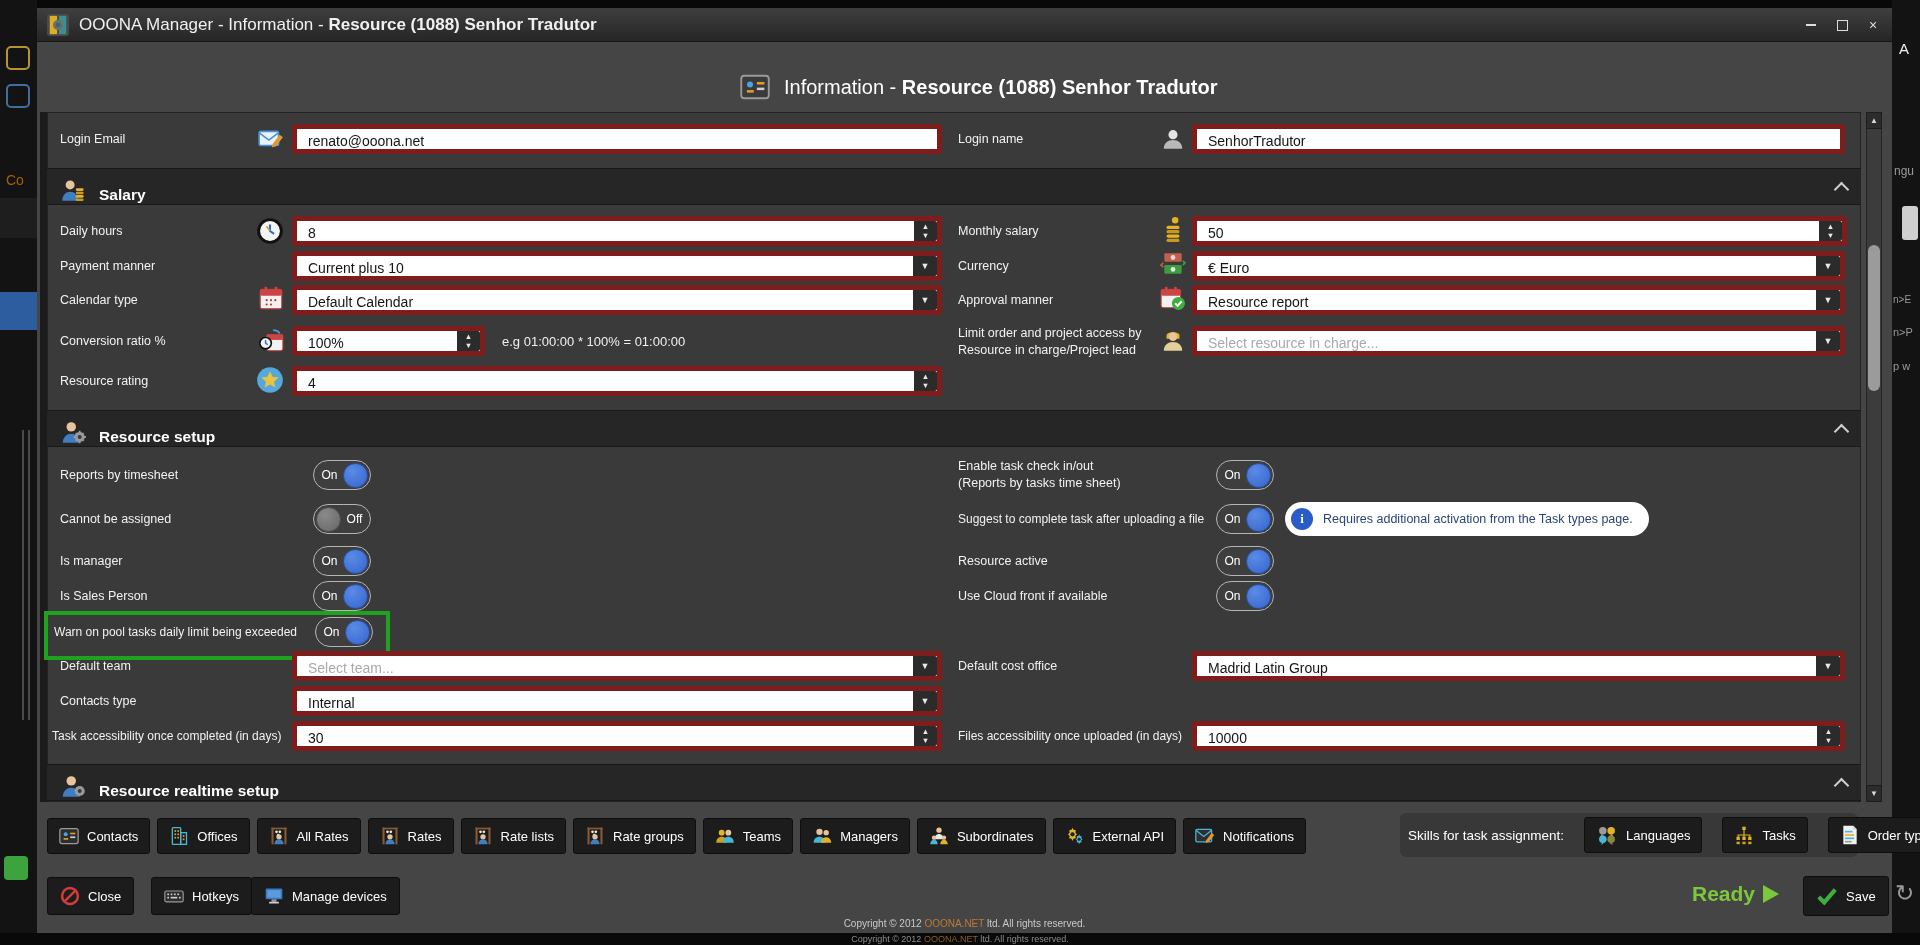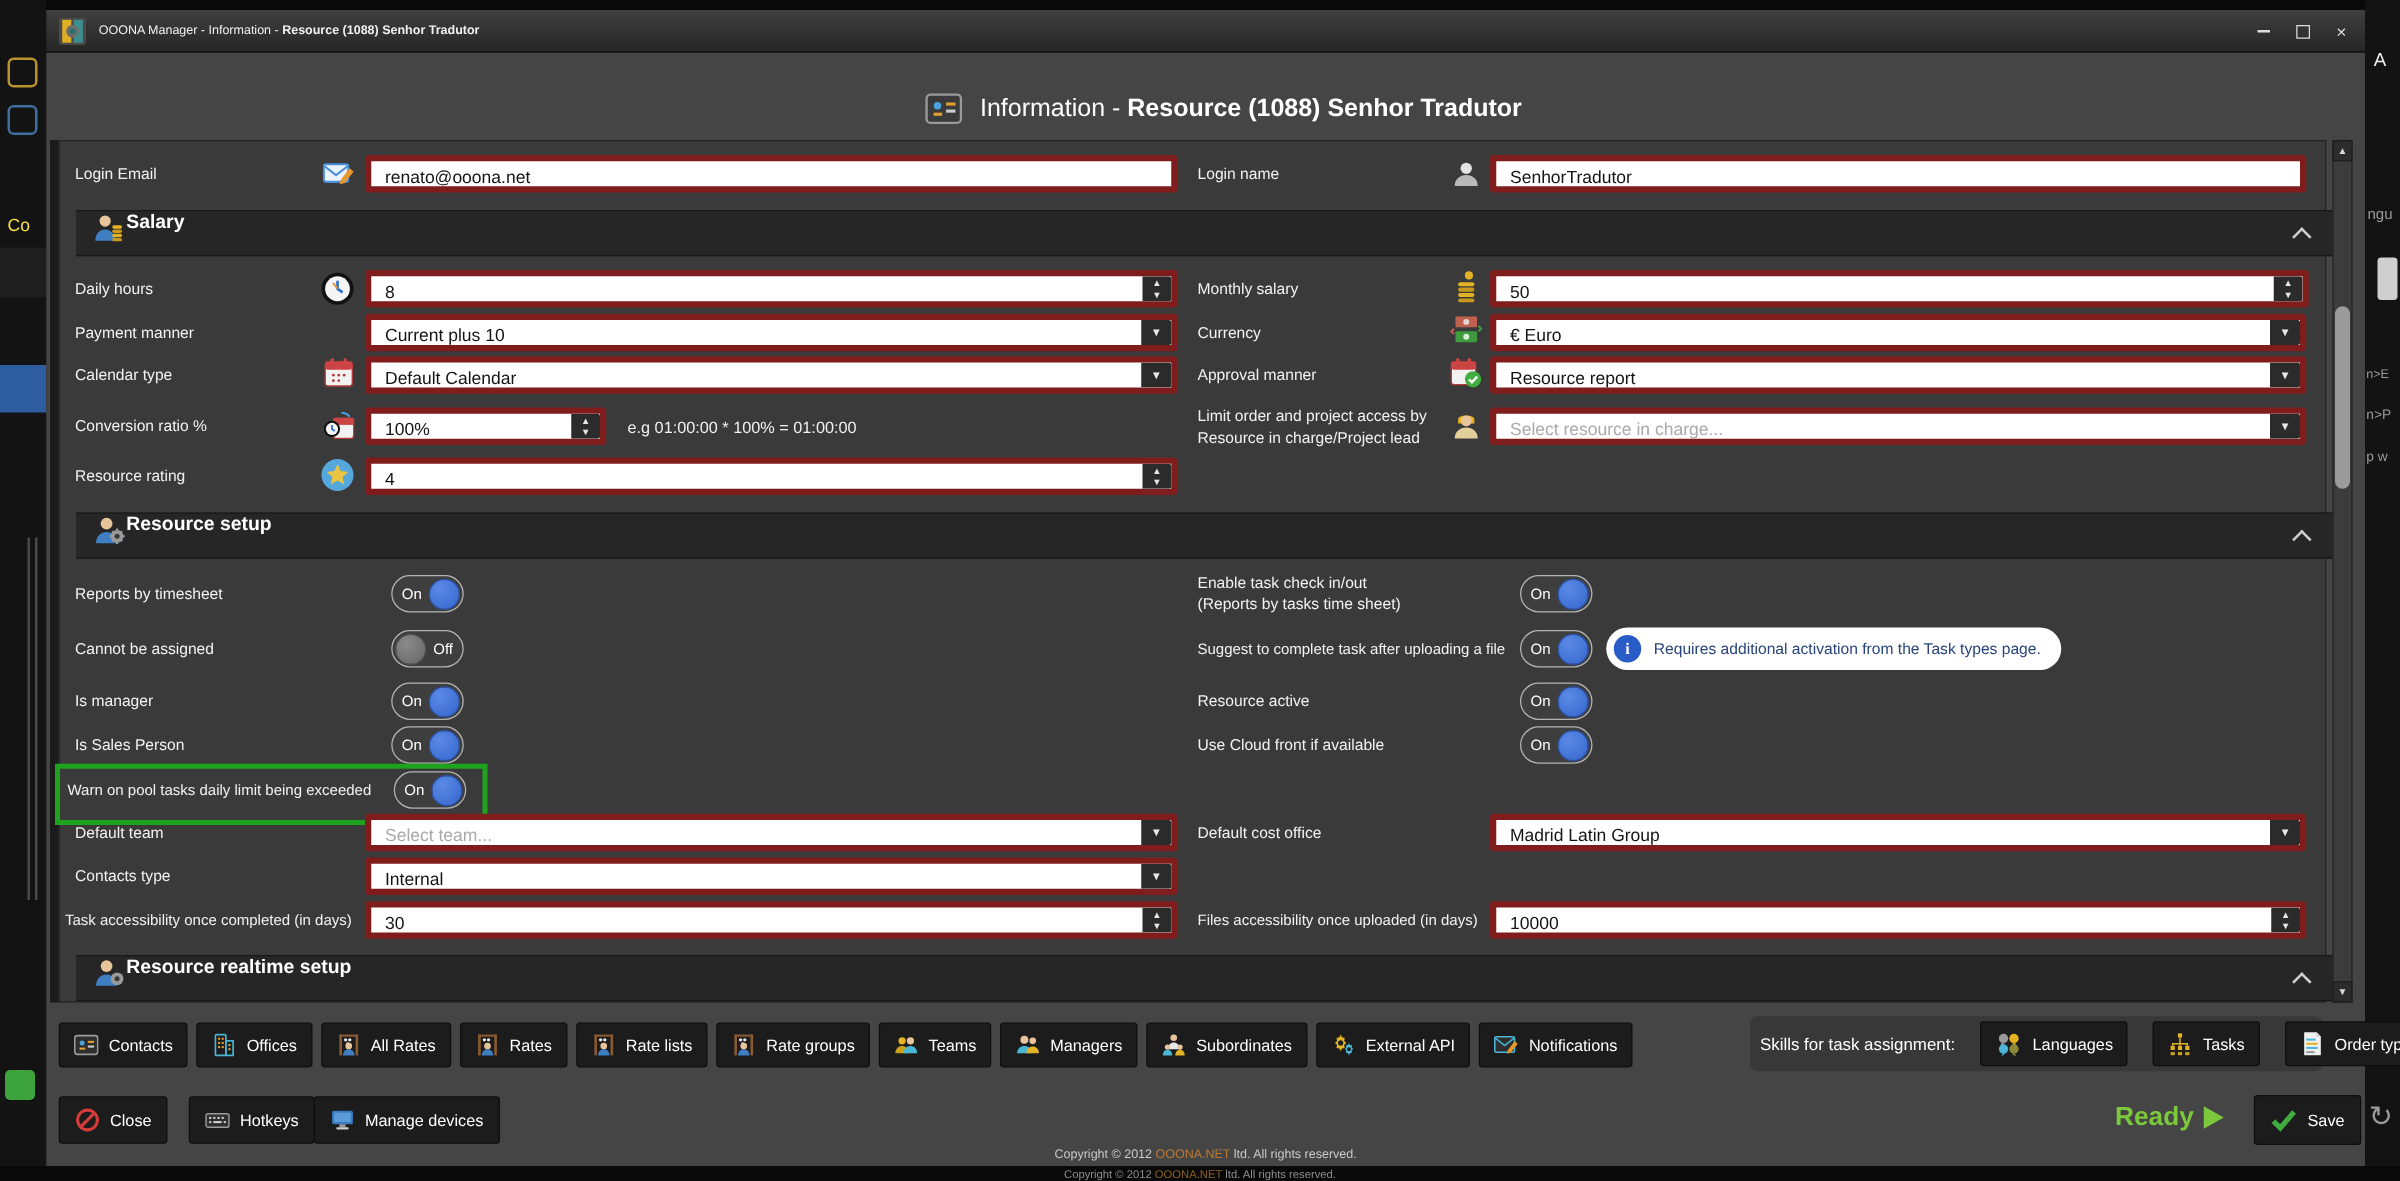--- a/index.html
+++ b/index.html
@@ -2,21 +2,21 @@
 <html><head>
 <meta charset="utf-8">
 <style>
   html,body{margin:0;padding:0}
   body{width:1920px;height:945px;position:relative;overflow:hidden;background:#0b0b0b;
        font-family:"Liberation Sans",sans-serif;color:#fff;-webkit-font-smoothing:antialiased}
   .abs{position:absolute}
   
   .titlebar{left:37px;top:8px;width:1855px;height:34px;background:linear-gradient(#3f3f3f,#262626);
             border-bottom:1px solid #161616;display:flex;align-items:center;padding:0 10px;box-sizing:border-box}
-  .titlebar .ttext{font-size:10px;margin-left:10px;color:#f0f0f0}
+  .titlebar .ttext{font-size:17px;margin-left:10px;color:#f0f0f0}
   .winbtn{position:absolute;top:16px;width:26px;height:18px;display:flex;align-items:center;justify-content:center;color:#ddd}
   .minbar{width:10px;height:2px;background:#ddd}
   .maxsq{width:9px;height:9px;border:1.5px solid #ddd}
   .xglyph{font-size:14px;line-height:1}
   .content{left:37px;top:42px;width:1855px;height:891px;background:#454545}
   
   .pgheader{left:740px;top:71px;height:32px;display:flex;align-items:center;gap:14px;font-size:20px}
   
   .formbg{left:47px;top:112px;width:1814px;height:690px;background:#3a3a3a;border:1px solid #232323;box-sizing:border-box}
   .formedge{left:40px;top:112px;width:7px;height:690px;background:#1b1b1b}
@@ -26,22 +26,22 @@
   .field{position:absolute;height:30px;background:#fff;border-radius:3px;display:flex;align-items:flex-end;
          color:#141414;font-size:14px;padding-left:11px;box-sizing:border-box;overflow:hidden;border:5px solid #7f1d1d}
   .field input{border:0;outline:0;flex:1;font:inherit;color:#141414;background:transparent;padding:0;min-width:0}
   .field .ph{color:#a9a9a9}
   .ddbtn{margin-left:auto;align-self:stretch;width:24px;background:#2b2b2b;display:flex;align-items:center;
          justify-content:center;color:#e8e8e8;font-size:9px;border-radius:0 2px 2px 0}
   .spin{margin-left:auto;align-self:stretch;width:23px;background:#2b2b2b;display:flex;flex-direction:column;
         align-items:center;justify-content:center;color:#e8e8e8;font-size:7.5px;line-height:9px;border-radius:0 2px 2px 0}
   .hint{position:absolute;font-size:13px;color:#f0f0f0;white-space:nowrap}
   
-  .section{position:absolute;left:61px;width:1814px;height:37px;background:#262626;border-top:1px solid #191919;
-           border-bottom:1px solid #191919;display:flex;align-items:flex-start;padding-left:13px;box-sizing:border-box;}
+  .section{position:absolute;left:47px;width:1814px;height:37px;background:#262626;border-top:1px solid #191919;
+           border-bottom:1px solid #191919;display:flex;align-items:flex-end;padding-left:13px;box-sizing:border-box;gap:12px}
   .section .stitle{font-size:15.5px;font-weight:bold}
   .chev{position:absolute;width:9px;height:9px;border-left:2px solid #cfcfcf;border-top:2px solid #cfcfcf;
         transform:rotate(45deg)}
   
   .toggle{position:absolute;width:58px;height:30px;border:1px solid #b5b5b5;border-radius:16px;background:#3e3e3e;
           display:flex;align-items:center;box-sizing:border-box;padding:1px 2px;cursor:pointer}
   .toggle.off{flex-direction:row-reverse}
   .toggle .ttxt{flex:1;text-align:center;font-size:12px;color:#fff}
   .knob{width:25px;height:25px;border-radius:50%}
   .toggle.on .knob{background:radial-gradient(circle at 35% 30%,#5b8ae6,#3465cc);border:1px solid #2a52a8;box-sizing:border-box}
@@ -79,21 +79,21 @@
   .frag{position:absolute;color:#9a9a9a;font-size:12px;white-space:nowrap}
   svg{display:block}
 </style>
 </head>
 <body>
 
 <div class="abs topstrip"></div>
 <div class="abs lstrip">
   <div style="position:absolute;left:6px;top:46px;width:24px;height:24px;border:2px solid #b9932e;border-radius:5px;box-sizing:border-box"></div>
   <div style="position:absolute;left:6px;top:84px;width:24px;height:24px;border:2px solid #3e6f9e;border-radius:5px;box-sizing:border-box"></div>
-  <div class="frag" style="left:6px;top:172px;color:#fde047;font-size:14px">Co</div>
+  <div class="frag" style="left:6px;top:172px;color:#a16207;font-size:14px">Co</div>
   <div style="position:absolute;left:0;top:198px;width:37px;height:40px;background:#1e1e1e"></div>
   <div style="position:absolute;left:0;top:292px;width:37px;height:38px;background:#2d5d9e"></div>
   <div style="position:absolute;left:22px;top:430px;width:2px;height:290px;background:#4a4a4a"></div>
   <div style="position:absolute;left:28px;top:430px;width:2px;height:290px;background:#4a4a4a"></div>
   <div style="position:absolute;left:4px;top:856px;width:24px;height:24px;background:#3da33d;border-radius:4px"></div>
 </div>
 <div class="abs rstrip">
   <div class="frag" style="left:7px;top:40px;color:#eee;font-size:15px">A</div>
   <div class="frag" style="left:2px;top:164px">ngu</div>
   <div style="position:absolute;left:10px;top:206px;width:16px;height:34px;background:#cfcfcf;border-radius:3px"></div>

